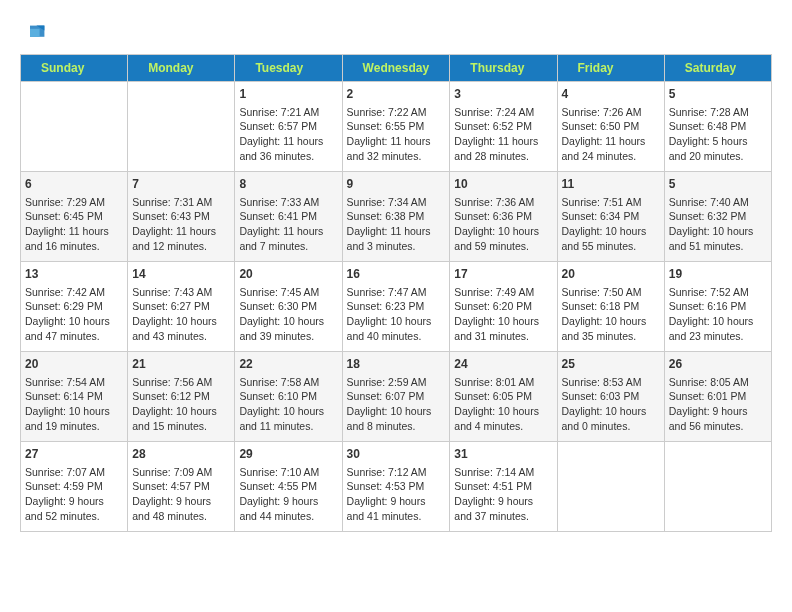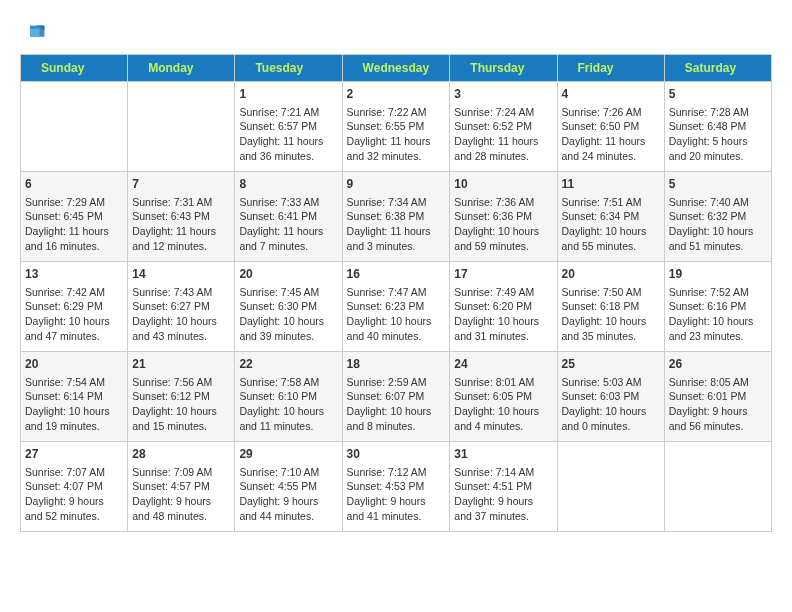--- a/index.html
+++ b/index.html
@@ -272,36 +272,36 @@
           <div>Daylight: 10 hours and 8 minutes.</div>
         </td>
         <td>
           <div class="day-num">24</div>
           <div>Sunrise: 8:01 AM</div>
           <div>Sunset: 6:05 PM</div>
           <div>Daylight: 10 hours and 4 minutes.</div>
         </td>
         <td>
           <div class="day-num">25</div>
-          <div>Sunrise: 5:03 AM</div>
+          <div>Sunrise: 8:53 AM</div>
           <div>Sunset: 6:03 PM</div>
           <div>Daylight: 10 hours and 0 minutes.</div>
         </td>
         <td>
           <div class="day-num">26</div>
           <div>Sunrise: 8:05 AM</div>
           <div>Sunset: 6:01 PM</div>
           <div>Daylight: 9 hours and 56 minutes.</div>
         </td>
       </tr>
       <tr>
         <td>
           <div class="day-num">27</div>
           <div>Sunrise: 7:07 AM</div>
-          <div>Sunset: 4:07 PM</div>
+          <div>Sunset: 4:59 PM</div>
           <div>Daylight: 9 hours and 52 minutes.</div>
         </td>
         <td>
           <div class="day-num">28</div>
           <div>Sunrise: 7:09 AM</div>
           <div>Sunset: 4:57 PM</div>
           <div>Daylight: 9 hours and 48 minutes.</div>
         </td>
         <td>
           <div class="day-num">29</div>

